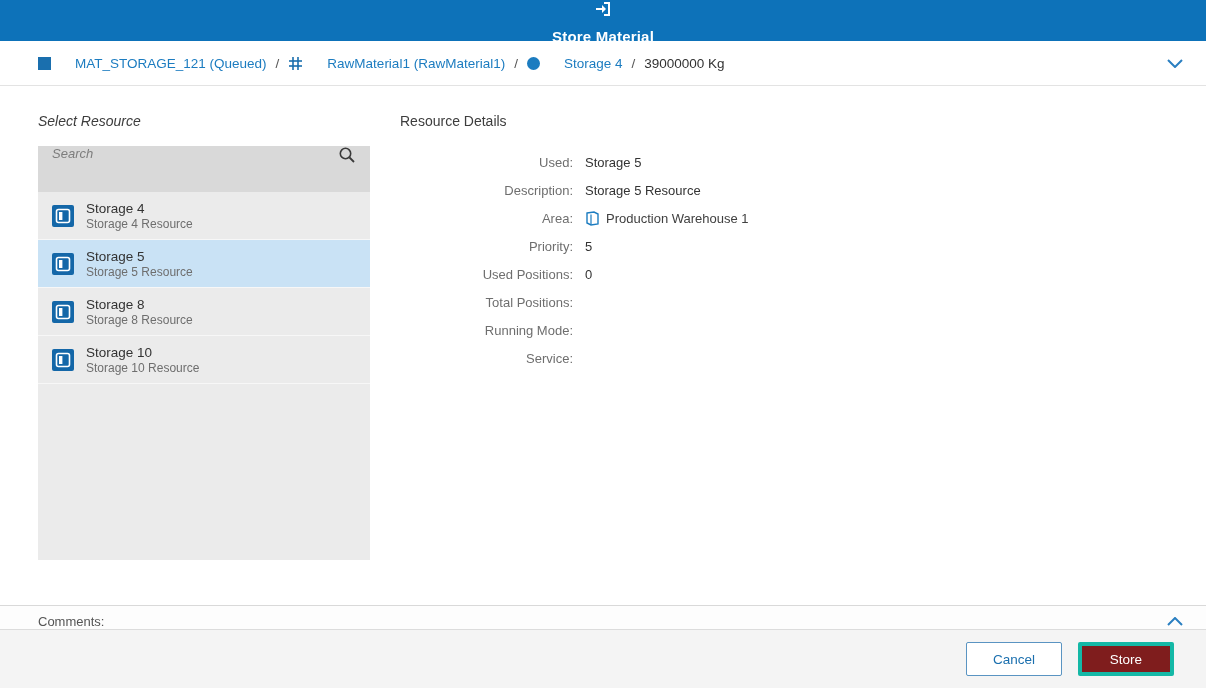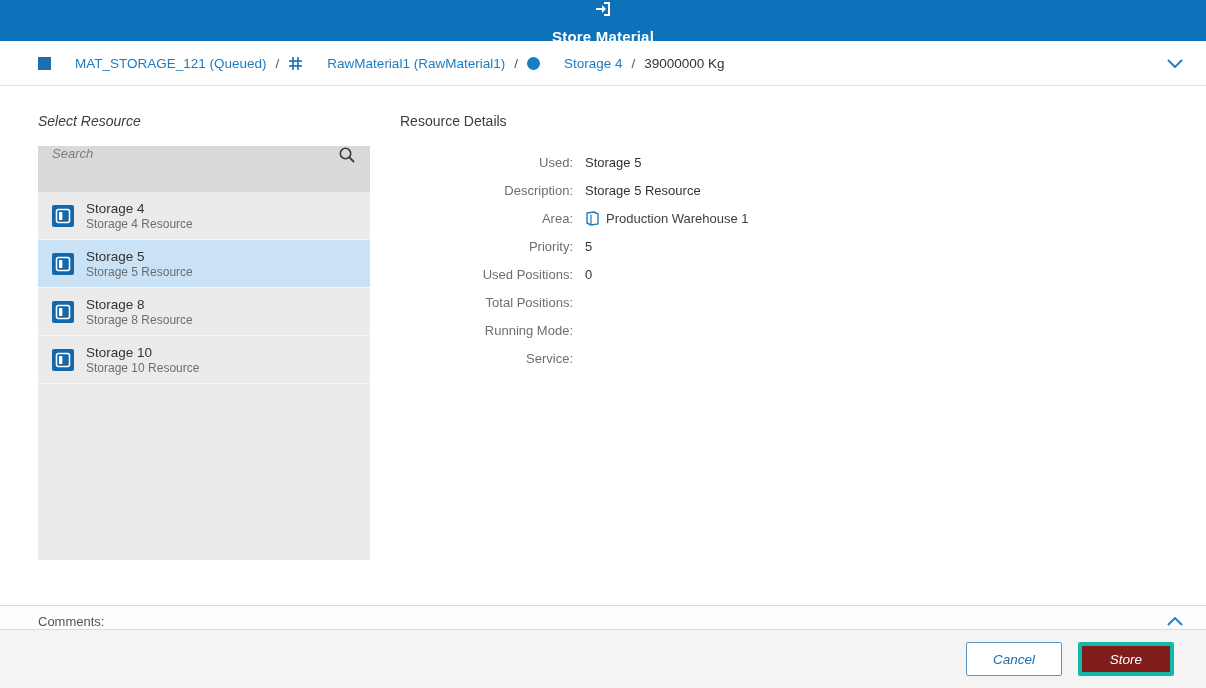--- a/index.html
+++ b/index.html
@@ -85,21 +85,21 @@
 
   
   .footer-bar {
     position:absolute; left:0; top:629px; width:1206px; height:59px;
     background:#f4f4f4; border-top:1px solid #dcdcdc;
     display:flex; align-items:center; justify-content:flex-end;
     gap:16px; padding-right:32px;
   }
   .btn {
     min-width:96px; height:34px; font-family:inherit; font-size:13.5px;
-    border-radius:2px; cursor:pointer; padding:0 18px;font-style:italic;
+    border-radius:2px; cursor:pointer; padding:0 18px;
   }
   .btn-cancel { background:#fff; border:1px solid #5a94c2; color:#1a6fae; }
   .btn-store  { background:#7f1d1d; border:4px solid #14b8a6; color:#fff; }
 </style>
 </head>
 <body>
 
 <div class="app-header">
   <span class="hdr-icon">
     <svg viewBox="0 0 18 18" width="18" height="18">

